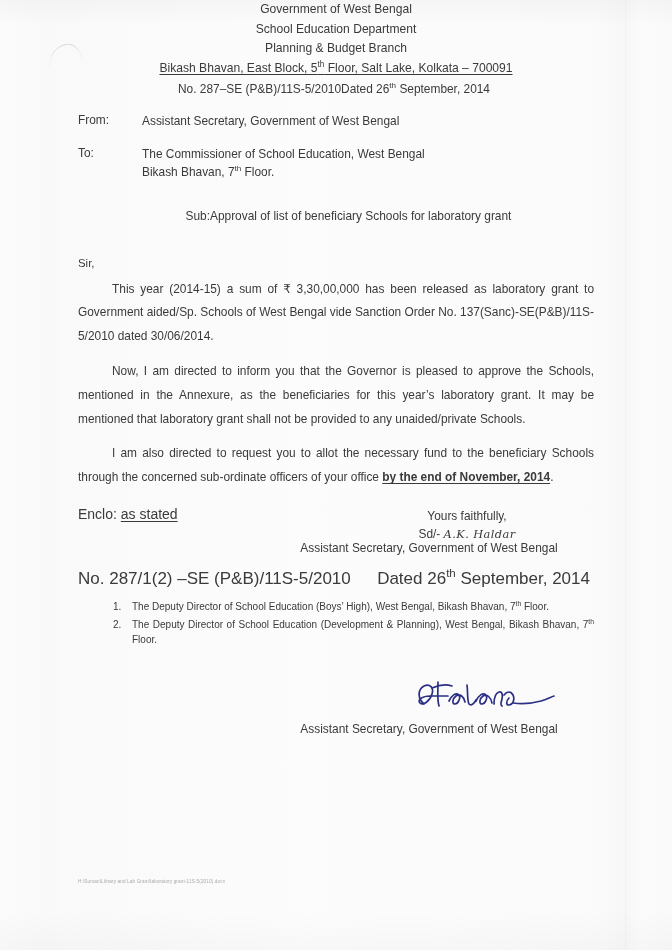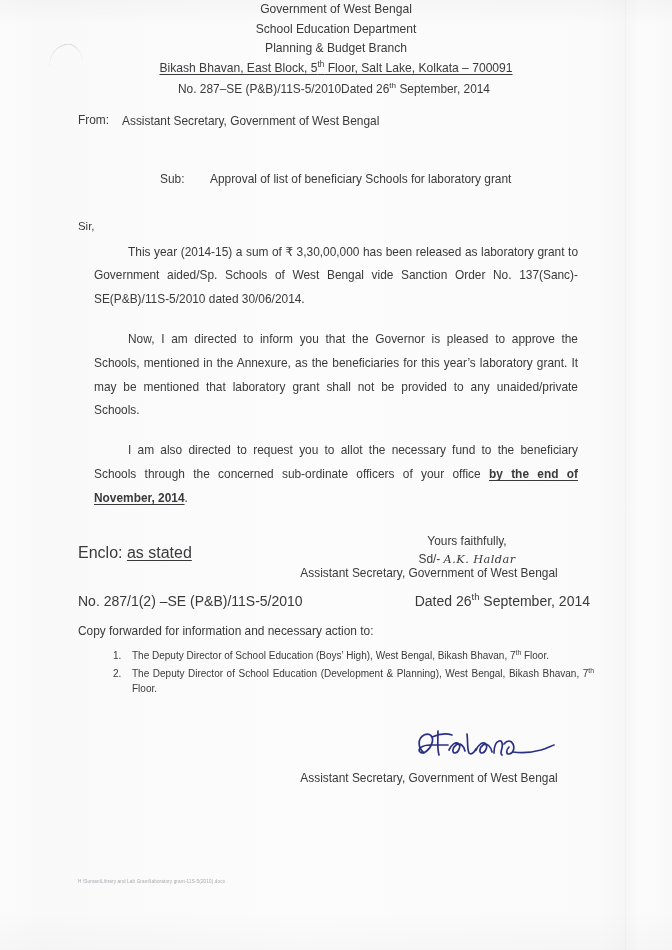--- a/index.html
+++ b/index.html
@@ -82,38 +82,39 @@
     display: flex;
     justify-content: center;
     align-items: baseline;
     margin-top: 3px;
     font-size: 11.9px;
   }
   .memo-no { white-space: nowrap; }
   .memo-date { white-space: nowrap; padding-right: 4px; }
 
   .fromto { margin-top: 13px; font-size: 11.9px; }
-  .ft-row { display: flex; }
+  .ft-row { display: flex; gap: 20px; }
   .ft-label { width: 44px; flex: none; }
   .ft-body { flex: 1; }
   .ft-body div { line-height: 1.55; }
   .block-gap { height: 14px; }
 
   .sub-row {
     margin-top: 26px;
     display: flex;
     padding-left: 82px;
     font-size: 11.9px;
+    text-align: right;
   }
   .sub-label { width: 50px; flex: none; }
 
   .salute { margin-top: 30px; font-size: 11.4px; }
 
   p.para {
-    margin: 16px;
+    margin: 0;
     margin-top: 11px;
     text-align: justify;
     text-justify: inter-word;
     line-height: 2.0;
     font-size: 11.9px;
     text-indent: 34px;
   }
   p.para.first { margin-top: 5px; }
   .rupee { font-family: "DejaVu Sans", sans-serif; }
   .bold-ul {
@@ -152,31 +153,31 @@
     position: absolute;
     left: 186px;
     top: 38px;
     width: 330px;
     text-align: center;
     font-size: 11.9px;
   }
   .enclo {
     position: absolute;
     left: 0;
-    top: 14px;
-    font-size: 16px;
+    top: 2px;
+    font-size: 14px;
     text-align: center;
   }
   .enclo u { text-underline-offset: 2px; }
 
   .memo-row2 {
     display: flex;
     justify-content: space-between;
     align-items: baseline;
-    font-size: 14px;
+    font-size: 17px;
     margin-top: -14px;
   }
   .memo-row2 .memo-date { padding-right: 4px; }
 
   .copy-fwd { margin-top: 11px; font-size: 11.9px; }
 
   ol.recipients {
     margin: 7px 0 0 0;
     padding-left: 46px;
     font-size: 10px;
@@ -246,20 +247,27 @@
     </div>
 
     <div class="fromto">
       <div class="ft-row">
         <div class="ft-label">From:</div>
         <div class="ft-body">
           <div>Assistant Secretary, Government of West Bengal</div>
         </div>
       </div>
       <div class="block-gap"></div>
+      <div class="ft-row">
+        <div class="ft-label">To:</div>
+        <div class="ft-body">
+          <div>The Commissioner of School Education, West Bengal</div>
+          <div><span>Bikash Bhavan, 7</span><sup>th</sup><span> Floor.</span></div>
+        </div>
+      </div>
     </div>
 
     <div class="sub-row">
       <div class="sub-label">Sub:</div>
       <div>Approval of list of beneficiary Schools for laboratory grant</div>
     </div>
 
     <div class="salute">Sir,</div>
 
     <p class="para first"><span>This year (2014-15) a sum of </span><span class="rupee">₹</span><span> 3,30,00,000 has been released as laboratory grant to Government aided/Sp. Schools of West Bengal vide Sanction Order No. 137(Sanc)-SE(P&amp;B)/11S-5/2010 dated 30/06/2014.</span></p>
@@ -275,21 +283,20 @@
         <div class="sd-line"><span>Sd/- </span><span class="script">A.K. Haldar</span></div>
       </div>
       <div class="desig">Assistant Secretary, Government of West Bengal</div>
     </div>
 
     <div class="memo-row2">
       <span class="memo-no">No. 287/1(2) –SE (P&amp;B)/11S-5/2010</span>
       <span class="memo-date"><span>Dated 26</span><sup>th</sup><span> September, 2014</span></span>
     </div>
 
-    <div class="copy-fwd">Copy forwarded for information and necessary action to:</div>
 
     <ol class="recipients">
       <li><span>The Deputy Director of School Education (Boys’ High), West Bengal, Bikash Bhavan, 7</span><sup>th</sup><span> Floor.</span></li>
       <li><span>The Deputy Director of School Education (Development &amp; Planning), West Bengal, Bikash Bhavan, 7</span><sup>th</sup><span> Floor.</span></li>
     </ol>
 
     <div class="sig-area">
       <svg class="sig-svg" width="180" height="46" viewBox="0 0 180 46">
         <g fill="none" stroke="#2b2f84" stroke-width="1.7" stroke-linecap="round" stroke-linejoin="round">
           <path d="M16 31 C10 26, 9 17, 16 13 C22 10, 26 15, 24 21 C22 28, 15 33, 12 30 C9 27, 14 23, 22 23 L40 23"></path>

